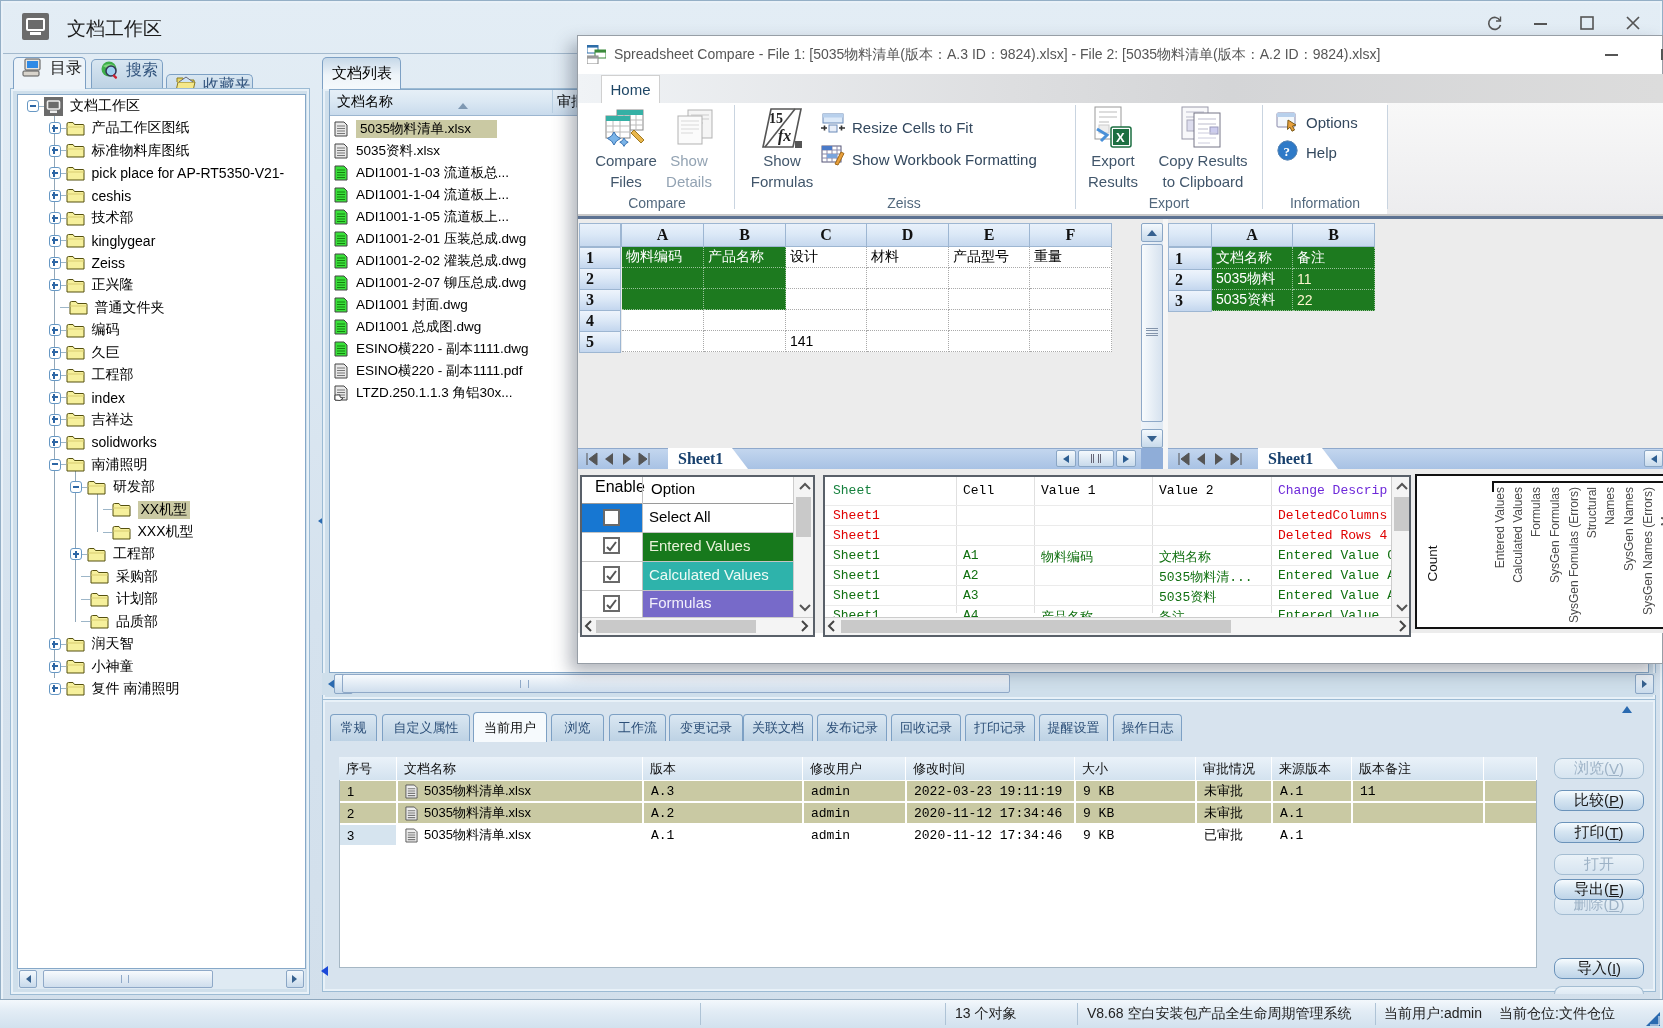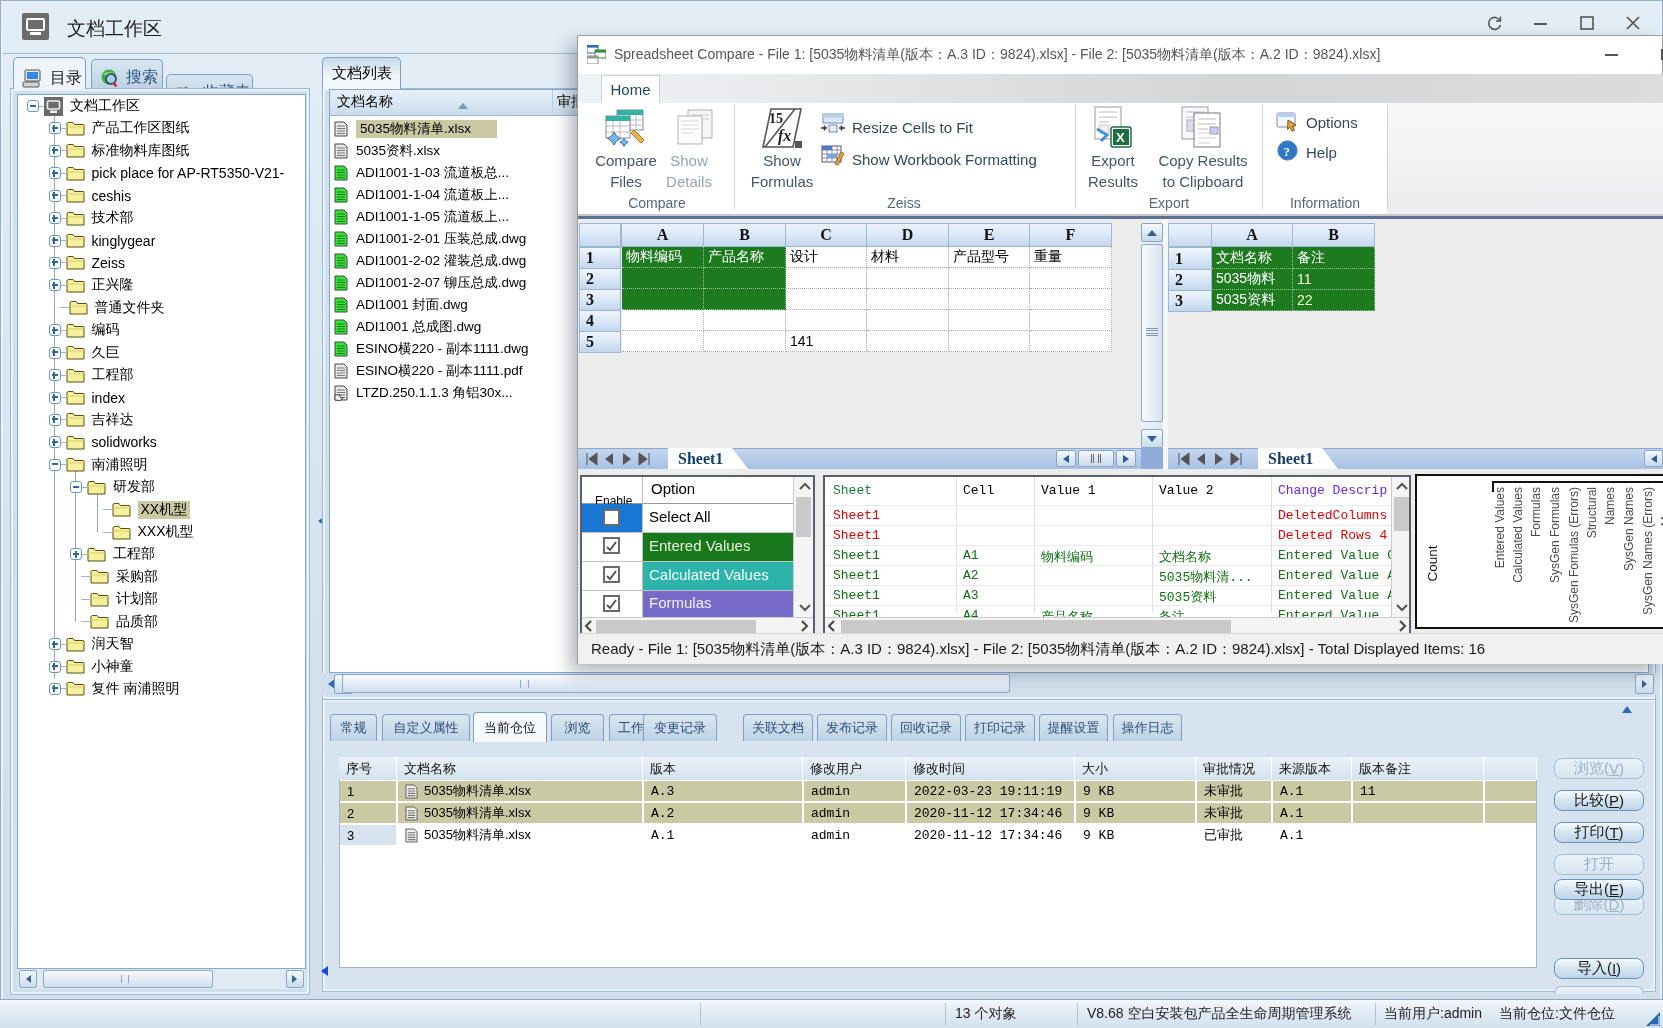--- a/index.html
+++ b/index.html
@@ -2,21 +2,21 @@
 <html><head><meta charset="utf-8">
 <style>
 *{margin:0;padding:0;box-sizing:border-box}
 html,body{width:1663px;height:1028px;overflow:hidden}
 body{font-family:"Liberation Sans",sans-serif;position:relative;background:#d7e3ee}
 .abs{position:absolute}
 .mono{font-family:"Liberation Mono",monospace}
 
 #frame{position:absolute;inset:0;background:linear-gradient(#e3edf5,#d5e2ee 60%,#d2dfeb);border:1px solid #94afc6;box-shadow:inset 0 0 0 2px #e9f1f8}
 
-.ltab{position:absolute;border:1px solid #7da0c4;border-bottom:none;border-radius:5px 5px 0 0;font-size:16px;display:flex;align-items:flex-end;padding-left:8px;gap:6px;color:#33557e;background:linear-gradient(#d8e6f1,#bdd2e4)}
+.ltab{position:absolute;border:1px solid #7da0c4;border-bottom:none;border-radius:5px 5px 0 0;font-size:16px;display:flex;align-items:flex-start;padding-left:8px;gap:6px;color:#33557e;background:linear-gradient(#d8e6f1,#bdd2e4)}
 .ltab.on{background:#eef4f9;color:#1b1b1b}
 
 .trow{position:absolute;height:22px;display:flex;align-items:center;font-size:14px;color:#000;white-space:nowrap}
 .exp{width:12px;height:12px;border:1.5px solid #6798c4;border-radius:3px;background:#fff;position:relative;flex:none}
 .exp:before,.exp:after{content:"";position:absolute;background:#2d66a5}
 .exp:before{left:2px;right:2px;top:3.5px;height:2px}
 .exp.plus:after{top:1.5px;bottom:1.5px;left:3.5px;width:2px}
 .hline{width:9px;height:1px;background:#9db6c8;flex:none}
 .fold{width:19px;height:15px;flex:none;margin-right:7px;position:relative}
 .fold svg{position:absolute;inset:0}
@@ -535,24 +535,24 @@
     </div>
  <div style="position:absolute;left:20px;top:1px;width:668px;height:19px;background:linear-gradient(#f7fafd,#cfdeed);border:1px solid #8fa9c8;border-radius:2px"></div>
  <div style="position:absolute;left:198px;top:7px;width:9px;height:8px;border-left:1px solid #8fa9c8;border-right:1px solid #8fa9c8"></div>
 </div>
 <div class="abs" style="left:1622px;top:701px;width:0;height:0;border:5px solid transparent;border-bottom:7px solid #2a6ab0;z-index:1"></div>
 
 <div class="abs" style="left:322px;top:700px;width:1334px;height:292px;border:1px solid #9cbbd4;border-top:none;box-shadow:inset 0 0 0 2px #e8f1f8;background:#d7e3ee"></div>
 <div class="abs" style="left:316px;top:966px;width:0;height:0;border:5px solid transparent;border-right:7px solid #1a48d8"></div>
 <div class="btab" style="left:330px;width:47px">常规</div>
 <div class="btab" style="left:382px;width:88px">自定义属性</div>
-<div class="btab on" style="left:473px;width:74px">当前仓位</div>
+<div class="btab on" style="left:473px;width:74px">当前用户</div>
 <div class="btab" style="left:551px;width:53px">浏览</div>
 <div class="btab" style="left:609px;width:57px">工作流</div>
-<div class="btab" style="left:643px;width:74px">变更记录</div>
+<div class="btab" style="left:669px;width:74px">变更记录</div>
 <div class="btab" style="left:743px;width:70px">关联文档</div>
 <div class="btab" style="left:817px;width:70px">发布记录</div>
 <div class="btab" style="left:891px;width:70px">回收记录</div>
 <div class="btab" style="left:965px;width:70px">打印记录</div>
 <div class="btab" style="left:1039px;width:69px">提醒设置</div>
 <div class="btab" style="left:1113px;width:69px">操作日志</div>
 <div class="abs" style="left:339px;top:757px;width:1198px;height:211px;background:#fff;border:1px solid #a6b7c4"></div>
 <div class="vhead" style="left:339px;width:58px">序号</div>
 <div class="vhead" style="left:397px;width:246px">文档名称</div>
 <div class="vhead" style="left:643px;width:160px">版本</div>
@@ -895,21 +895,21 @@
 </div>
 <div class="stab" style="left:680px;top:412px;width:80px;height:21px">Sheet1</div>
 <div class="sbtn" style="left:1066px;top:414px;width:19px;height:17px">
       <span class="arr" style="border:4px solid transparent;border-right:6px solid #2d5e92;margin-right:4px"></span>
     </div>
 
 <div class="abs" style="left:0;top:433px;width:1085px;height:164px;background:#ececec"></div>
 
 <div class="abs" style="left:2px;top:439px;width:235px;height:162px;background:#fff;border:2px solid #596069">
  <div class="abs" style="left:0;top:0;width:211px;height:27px;border-bottom:1px solid #9a9a9a">
-  <span class="abs" style="left:13px;top:17px;font-size:12px">Enable</span>
+  <span class="abs" style="left:13px;top:1px;font-size:16px">Enable</span>
         <span class="abs" style="left:69px;top:3px;font-size:15px">Option</span>
  </div>
  <div class="abs" style="left:60px;top:0;width:1px;height:140px;background:#c0c0c0"></div>
  <div class="abs" style="left:0;top:27px;width:60px;height:28px;background:#1777d2"></div>
  <div class="cb" style="left:21px;top:32px"></div>
  <span class="abs" style="left:67px;top:31px;font-size:15px">Select All</span>
  <div class="abs" style="left:0;top:55px;width:211px;height:1px;background:#c4c4c4"></div>
  <div class="abs" style="left:61px;top:56px;width:150px;height:28px;background:#17791c"></div>
  <div class="cb" style="left:21px;top:60px"><svg width="13" height="13">
           <path d="M2 7 L5 10 L11 2" stroke="#555" stroke-width="2" fill="none"></path>
@@ -1015,16 +1015,13 @@
 <div class="abs" style="left:112px;top:11px;width:150px;font-size:12px;color:#4a4a4a;text-align:right;white-space:nowrap;transform-origin:0 0;transform:rotate(-90deg) translateX(-150px)">Formulas</div>
 <div class="abs" style="left:131px;top:11px;width:150px;font-size:12px;color:#4a4a4a;text-align:right;white-space:nowrap;transform-origin:0 0;transform:rotate(-90deg) translateX(-150px)">SysGen Formulas</div>
 <div class="abs" style="left:150px;top:11px;width:150px;font-size:12px;color:#4a4a4a;text-align:right;white-space:nowrap;transform-origin:0 0;transform:rotate(-90deg) translateX(-150px)">SysGen Fomulas (Errors)</div>
 <div class="abs" style="left:168px;top:11px;width:150px;font-size:12px;color:#4a4a4a;text-align:right;white-space:nowrap;transform-origin:0 0;transform:rotate(-90deg) translateX(-150px)">Structural</div>
 <div class="abs" style="left:186px;top:11px;width:150px;font-size:12px;color:#4a4a4a;text-align:right;white-space:nowrap;transform-origin:0 0;transform:rotate(-90deg) translateX(-150px)">Names</div>
 <div class="abs" style="left:205px;top:11px;width:150px;font-size:12px;color:#4a4a4a;text-align:right;white-space:nowrap;transform-origin:0 0;transform:rotate(-90deg) translateX(-150px)">SysGen Names</div>
 <div class="abs" style="left:224px;top:11px;width:150px;font-size:12px;color:#4a4a4a;text-align:right;white-space:nowrap;transform-origin:0 0;transform:rotate(-90deg) translateX(-150px)">SysGen Names (Errors)</div>
 <div class="abs" style="left:242px;top:11px;width:150px;font-size:12px;color:#4a4a4a;text-align:right;white-space:nowrap;transform-origin:0 0;transform:rotate(-90deg) translateX(-150px)">Macros</div>
 </div>
 
-<div class="abs" style="left:0;top:597px;width:1085px;height:31px;background:#f0f0f0;border-top:1px solid #d8d8d8">
- <span class="abs" style="left:13px;top:6px;font-size:15px;color:#1a1a1a;white-space:nowrap">Ready - File 1: [5035物料清单(版本：A.3 ID：9824).xlsx] - File 2: [5035物料清单(版本：A.2 ID：9824).xlsx] - Total Displayed Items: 16</span>
-</div>
 
 </div>
 </body></html>

